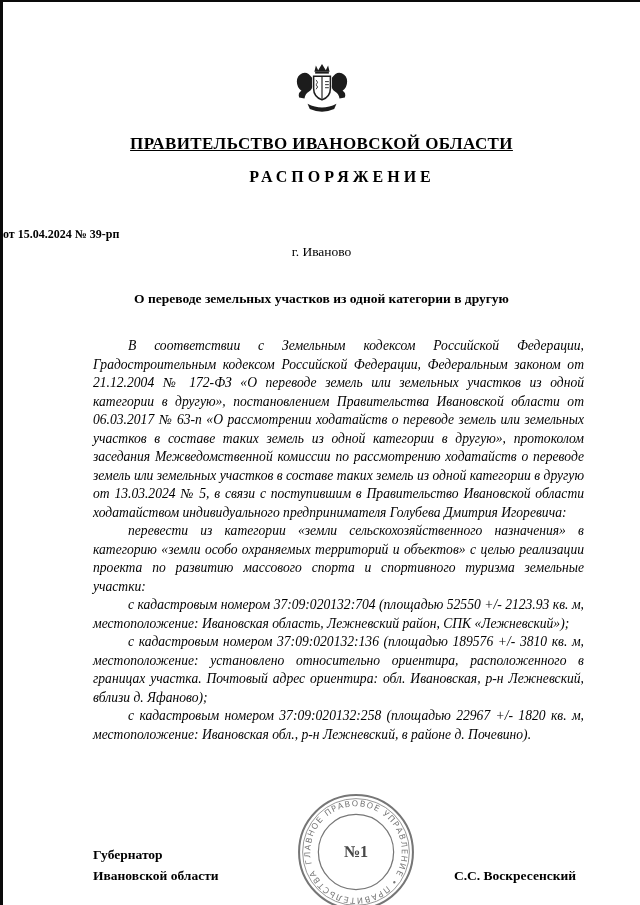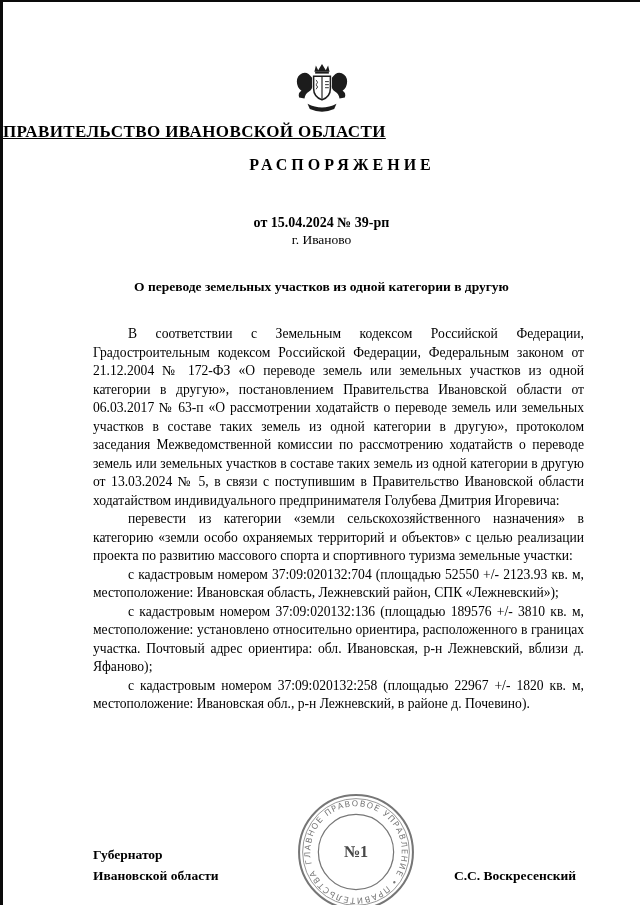--- a/index.html
+++ b/index.html
@@ -10,58 +10,59 @@
     background:#ffffff;
     color:#000;
     font-family:"Liberation Serif", serif;
     overflow:hidden;
     box-sizing:border-box;
     border-left:3px solid #0a0a0a;
     border-top:2px solid #0a0a0a;
   }
   .emblem { display:block; margin:56px auto 0; width:84px; height:64px; }
   .org-title {
-    text-align:left;
+    margin-top:12px;
+    text-align:center;
     font-weight:bold;
     font-size:17px;
     letter-spacing:0.4px;
     text-decoration:underline;
   }
   .doc-type {
     margin-top:14px;
     text-align:center;
     font-weight:bold;
     font-size:16px;
     letter-spacing:4px;
     padding-left:41px;
   }
   .date-line {
     margin-top:40px;
-    text-align:center;
     font-weight:bold;
-    font-size:14px;
+    font-size:12px;
     line-height:17px;
   }
   .city-line {
     text-align:center;
     font-weight:normal;
     font-size:13.5px;
     line-height:17px;
   }
   .subject {
     margin-top:31px;
     text-align:center;
     font-weight:bold;
     font-size:13.5px;
   }
   .body-text {
     margin:30px 56px 0 90px;
     text-align:justify;
     font-size:13.6px;
     line-height:18.5px;
+    font-style:italic;
   }
   .body-text p { margin:0; text-indent:35px; }
   .signature {
     position:absolute;
     left:90px; right:64px; top:842px;
     display:flex;
     justify-content:space-between;
     align-items:flex-end;
     font-weight:bold;
     font-size:13.5px;

